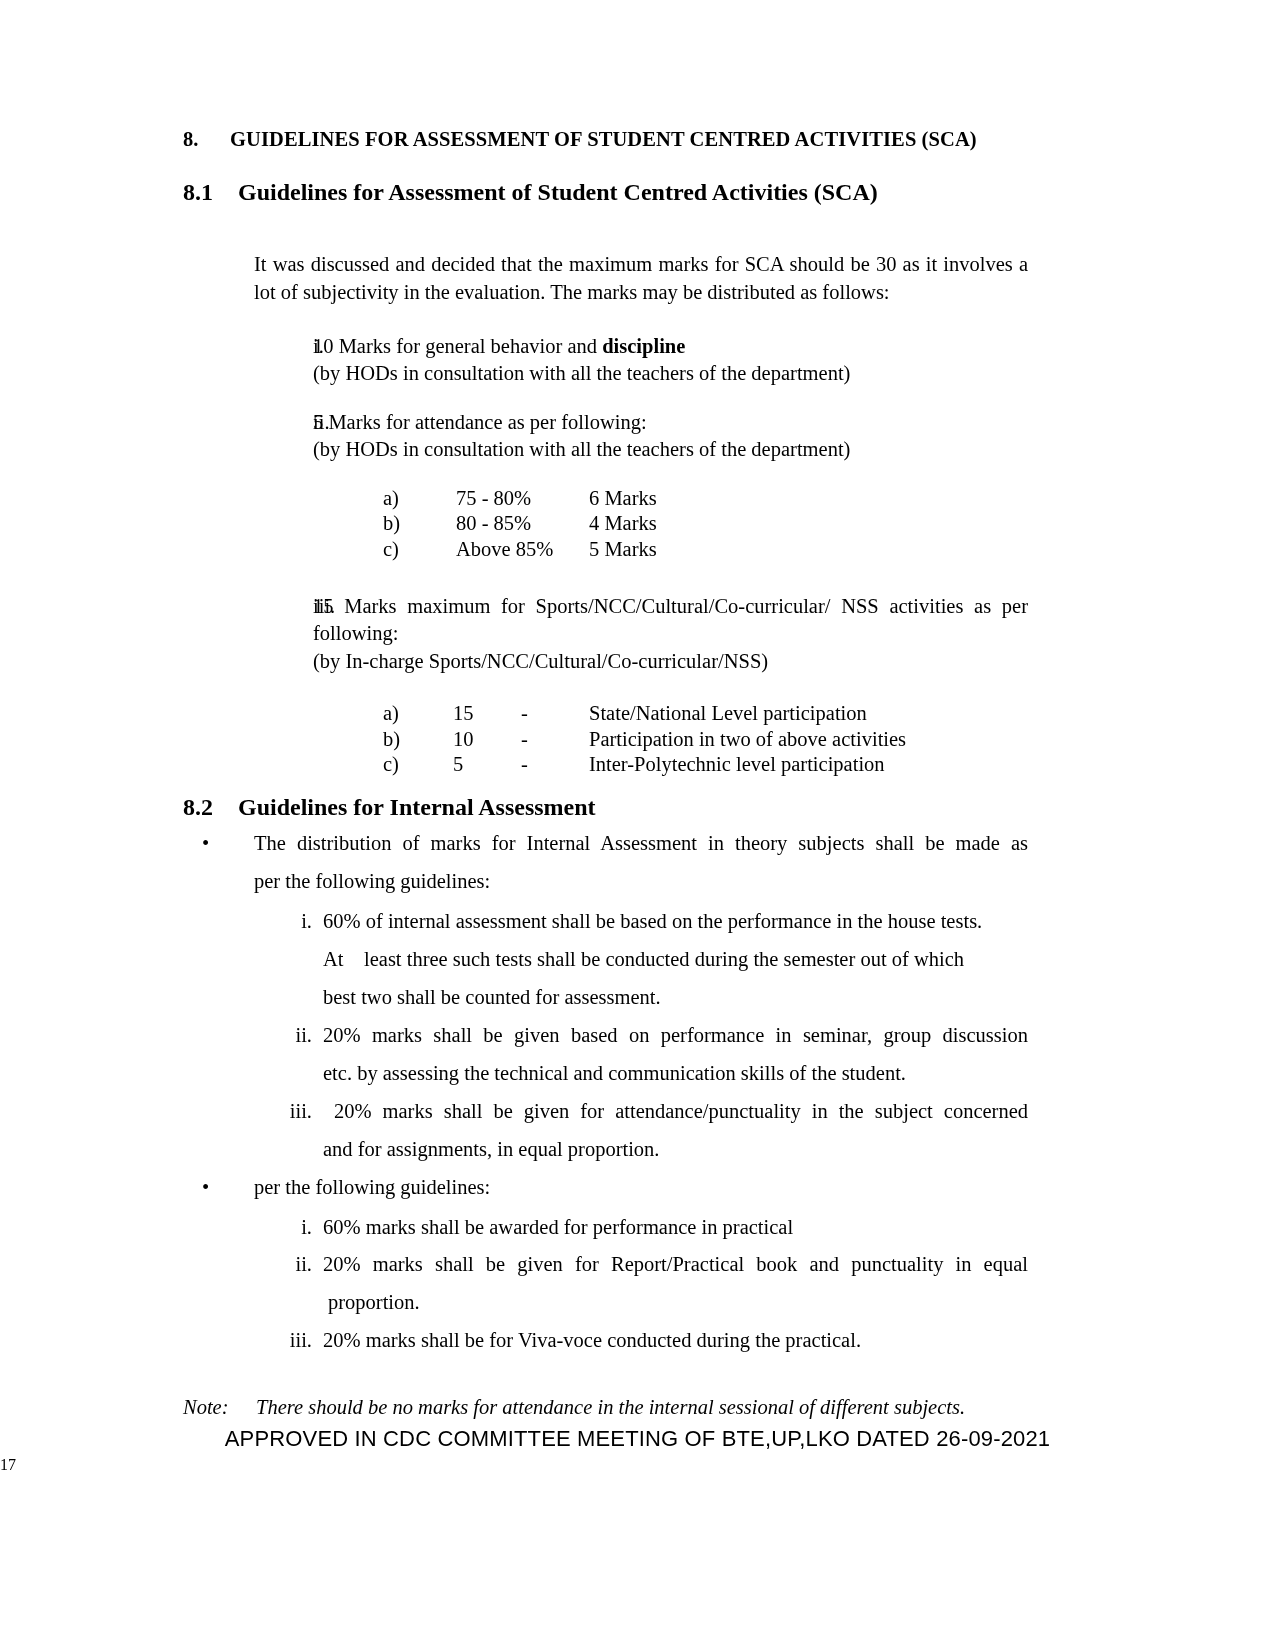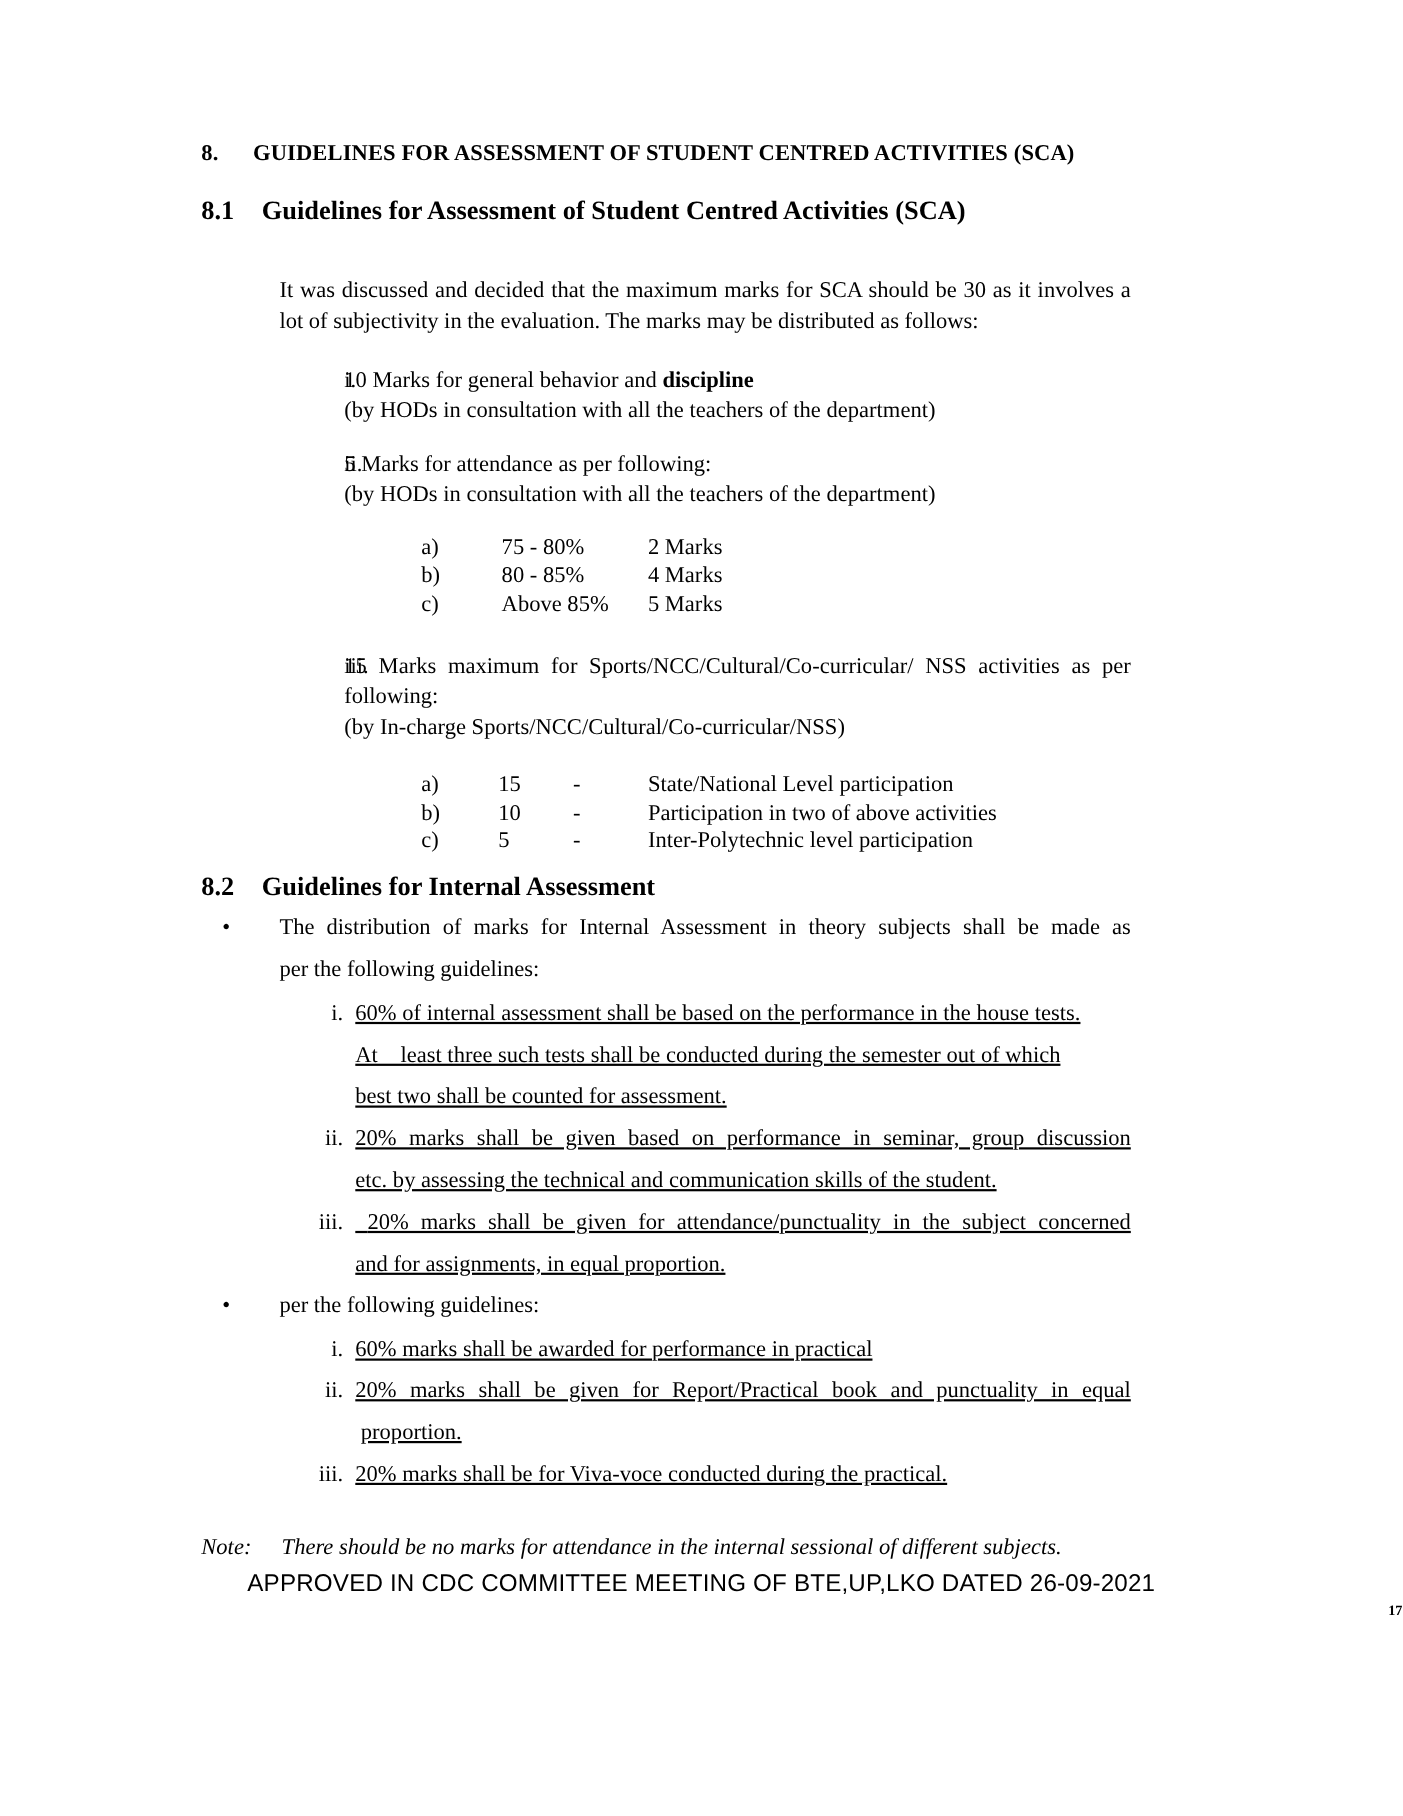--- a/index.html
+++ b/index.html
@@ -116,21 +116,21 @@
     font-size: 20.5px;
     line-height: 1.85;
   }
   .sitem .smarker {
     width: 42px;
     flex: none;
     text-align: right;
     padding-right: 11px;
     box-sizing: border-box;
   }
-  .sitem .stext { flex: 1; text-align: justify; text-decoration: underline; }
+  .sitem .stext { flex: 1; text-align: justify; }
   .sitem .stext .ln { display: block; }
   .sitem .stext .ln.jst {
     text-align: justify;
     text-align-last: justify;
   }
   .sitem .stext .ln.indent { padding-left: 5px; }
 
   
   .note {
     display: flex;
@@ -151,23 +151,22 @@
     text-align: center;
     font-family: "Liberation Sans", "DejaVu Sans", sans-serif;
     font-size: 22px;
     letter-spacing: 0.15px;
   }
   .footer-page {
     position: absolute;
     left: 0;
     right: 0;
     top: 1456px;
-    text-align: right;
-    font-size: 13px;
-    font-weight: bold;
+    text-align: left;
+    font-size: 16px;
   }
 </style>
 </head>
 <body>
 
 <div class="page">
   <div class="content">
 
     <div class="sec-heading">
       <span class="num">8.</span>
@@ -196,21 +195,21 @@
           <span class="ln">5 Marks for attendance as per following:</span>
           <span class="ln">(by HODs in consultation with all the teachers of the department)</span>
         </span>
       </div>
 
       <table class="abc">
         <tbody>
           <tr>
             <td class="c-lbl">a)</td>
             <td class="c-val">75 - 80%</td>
-            <td class="c-txt">2 Marks</td>
+            <td class="c-txt">6 Marks</td>
           </tr>
           <tr>
             <td class="c-lbl">b)</td>
             <td class="c-val">80 - 85%</td>
             <td class="c-txt">4 Marks</td>
           </tr>
           <tr>
             <td class="c-lbl">c)</td>
             <td class="c-val">Above 85%</td>
             <td class="c-txt">5 Marks</td>

